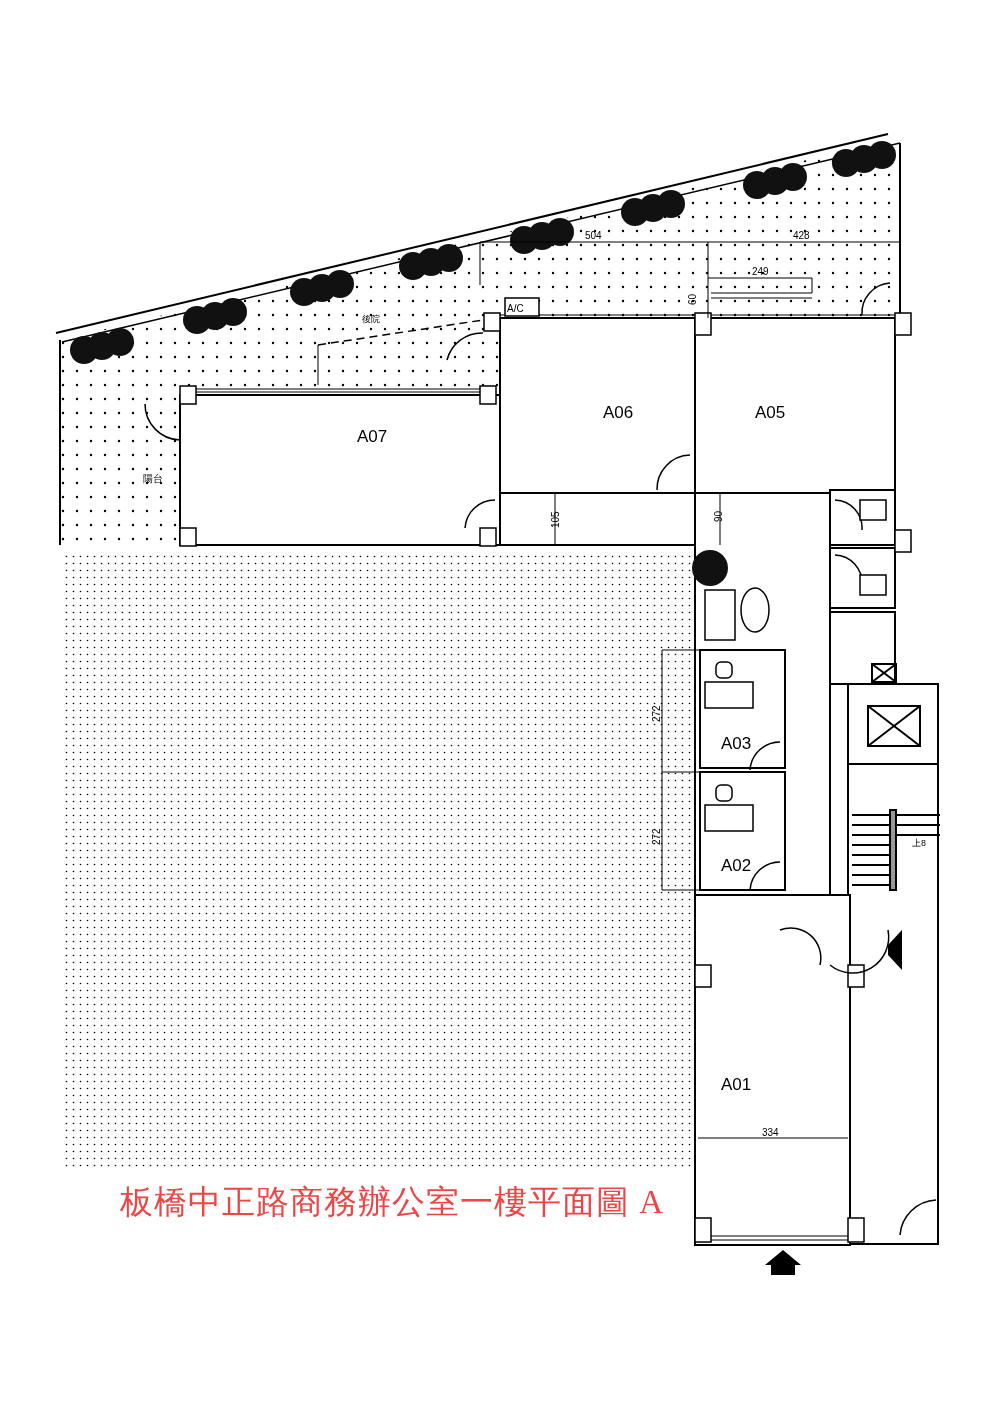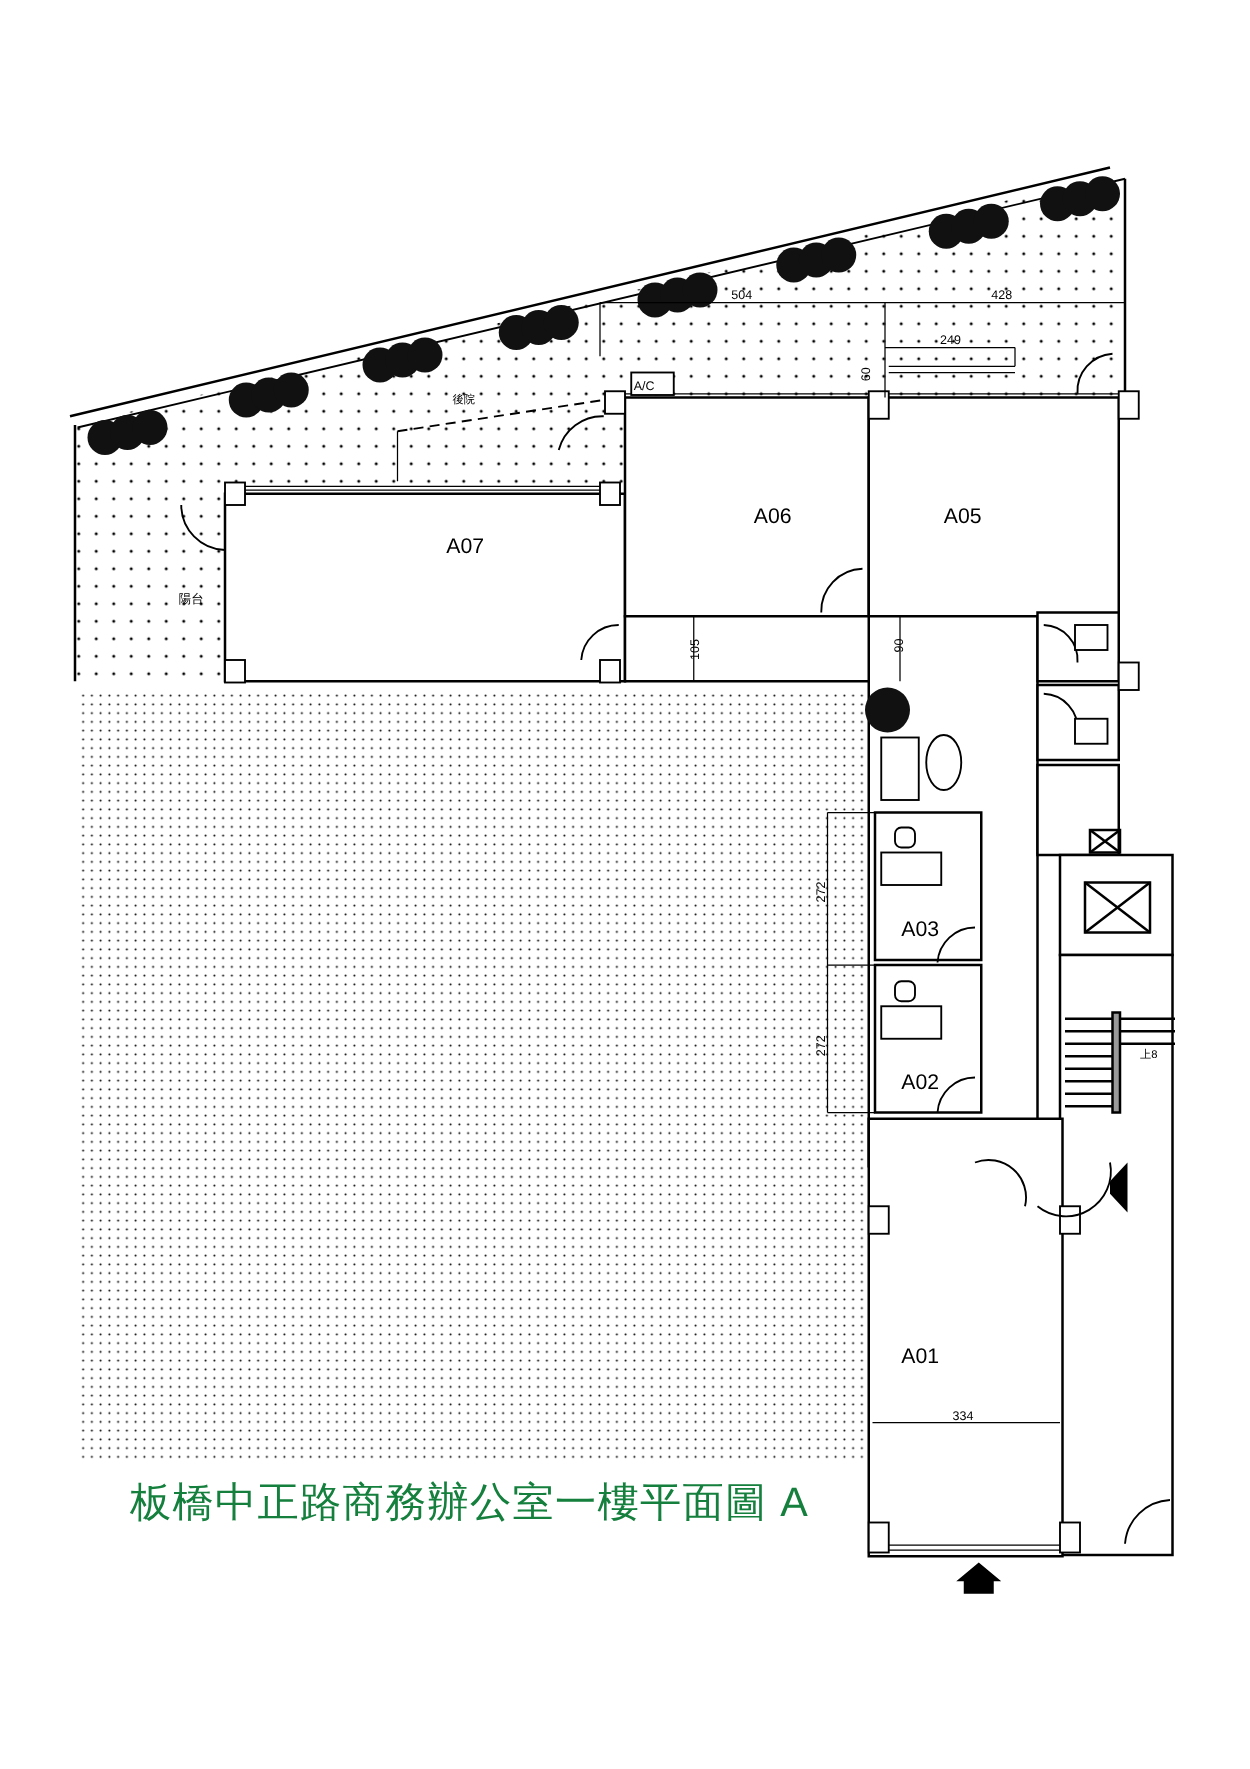--- a/index.html
+++ b/index.html
@@ -1,19 +1,19 @@
 <!DOCTYPE html>
 <html><head>
 <meta charset="utf-8">
 <style>
   html,body{margin:0;padding:0;background:#fff;}
   body{width:1000px;height:1415px;position:relative;overflow:hidden;font-family:"Liberation Sans",sans-serif;}
   svg{position:absolute;left:0;top:0;}
   .lbl{font-family:"Liberation Sans",sans-serif;fill:#000;}
-  .title{position:absolute;left:104px;top:1180px;font-family:Liberation Sans, sans-serif;font-size:33px;color:#15803d;letter-spacing:1px;white-space:nowrap;}
+  .title{position:absolute;left:120px;top:1180px;font-family:Liberation Serif, serif;font-size:33px;color:#ef4444;letter-spacing:1px;white-space:nowrap;}
 </style>
 </head>
 <body>
 
 <svg width="1000" height="1415" viewBox="0 0 1000 1415">
   <defs>
     <pattern id="dots" x="0" y="0" width="14" height="14" patternUnits="userSpaceOnUse">
       <circle cx="7" cy="7" r="1.2" fill="#000"></circle>
     </pattern>
     <pattern id="finedots" x="0" y="0" width="7" height="7" patternUnits="userSpaceOnUse">

